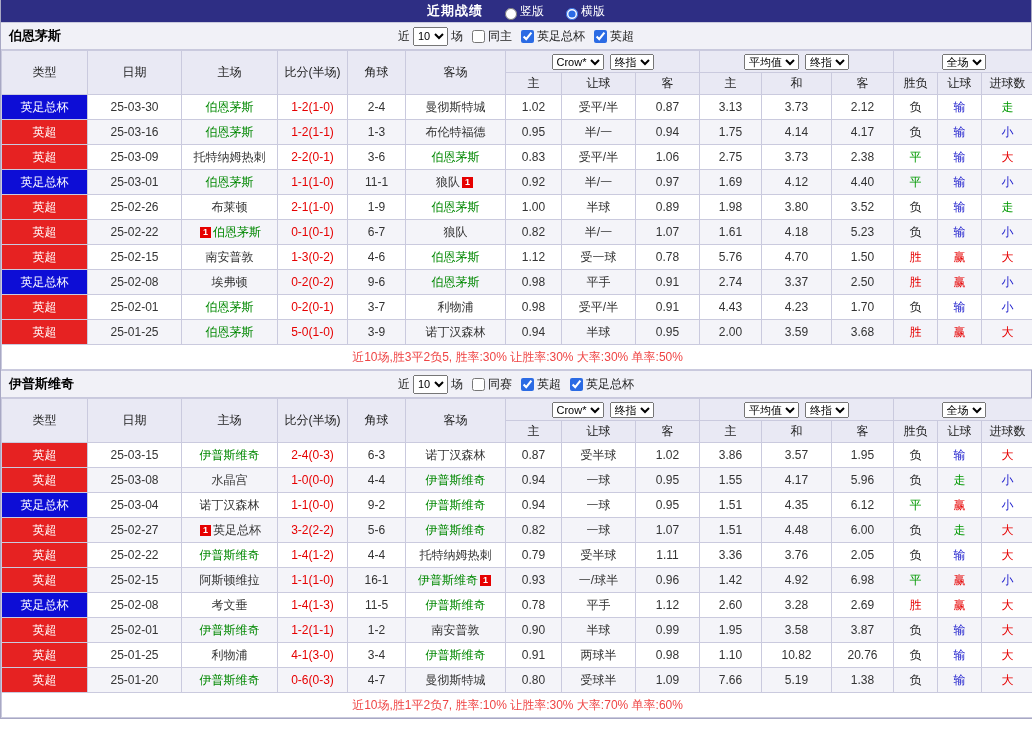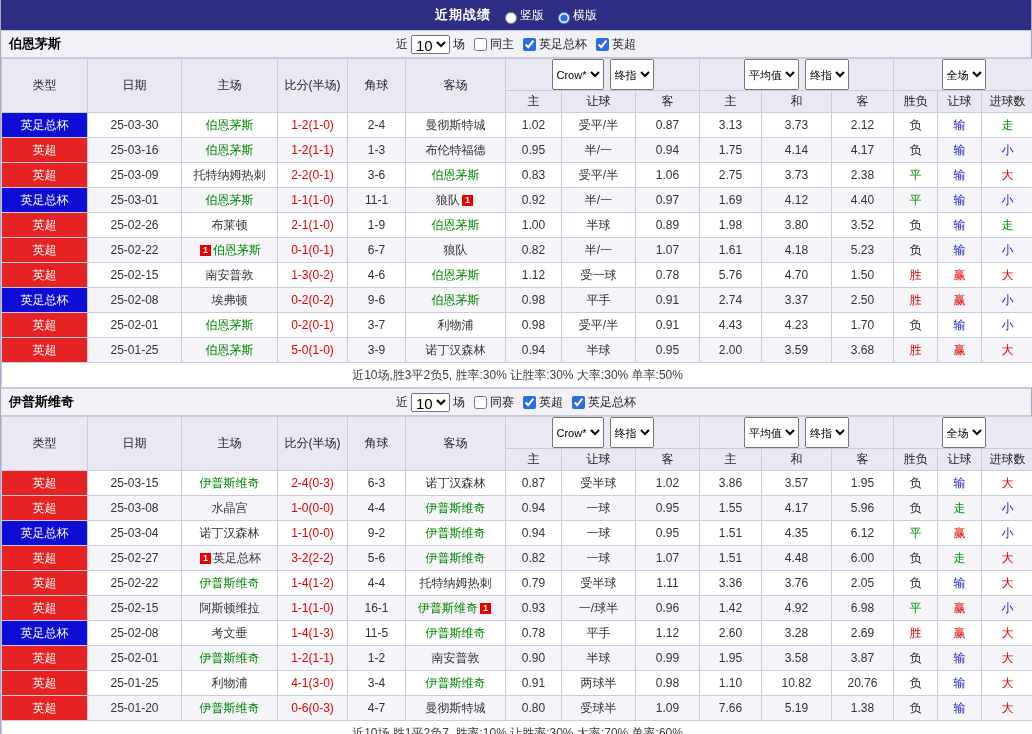--- a/index.html
+++ b/index.html
@@ -1,40 +1,40 @@
 <!DOCTYPE html>
 <html><head>
 <meta charset="utf-8">
 <style>
   *{box-sizing:border-box;margin:0;padding:0}
   body{width:1032px;background:#fff;font-family:"Liberation Sans","DejaVu Sans",sans-serif;font-size:12px;color:#333}
   .page{width:1032px;border:1px solid #a8a8c4;border-top:none;background:#fff}
-  .topbar{height:30px;background:#2e2e84;display:flex;align-items:center;justify-content:center;gap:14px;color:#fff}
+  .topbar{height:22px;background:#2e2e84;display:flex;align-items:center;justify-content:center;gap:22px;color:#fff}
   .tb-title{font-weight:bold;font-size:13px;letter-spacing:1px}
   .tb-radio{display:flex;align-items:flex-end;gap:3px;cursor:pointer;color:#fff}
   .tb-radio input{width:12px;height:12px;accent-color:#2b6be4}
   .team-section + .team-section{}
   .section-bar{height:28px;background:#f1f1f7;border-top:1px solid #c9c9dd;border-bottom:1px solid #c9c9dd;display:flex;align-items:center;position:relative}
   .team-title{position:absolute;left:8px;font-weight:bold;font-size:13px;color:#000}
   .filters{margin:0 auto;display:flex;align-items:center;gap:3px;color:#222}
-  .filters select{font-size:15px;height:19px}
+  .filters select{font-size:11px;height:19px}
   .filters input[type=checkbox]{width:13px;height:13px;accent-color:#2b6be4;margin-left:6px}
   .match-table{width:100%;border-collapse:collapse;table-layout:fixed}
   .match-table th,.match-table td{border:1px solid #cacade;text-align:center;white-space:nowrap;overflow:hidden}
   .match-table thead th{background:#e9e9f4;font-weight:normal;height:22px;color:#222;font-size:12px}
-  .sel-th select{font-size:11px;height:31px;margin:0 3px}
+  .sel-th select{font-size:11px;height:16px;margin:0 3px}
   .match-table tbody td{height:25px;background:#fff}
   .match-table tbody tr:nth-child(even) td{background:#f4f4f9}
   .match-table td.comp-red{background:#e62222 !important;color:#fff}
   .match-table td.comp-blue{background:#0d0dd6 !important;color:#fff}
   .score{color:#e60000}
   .c-red{color:#e60000}.c-green{color:#009900}.c-blue{color:#1c1ccc}.c-dark{color:#222}
   .team-name.focus{color:#008800}
   .card-icon{display:inline-block;width:11px;height:11px;line-height:11px;background:#e60000;color:#fff;font-size:9px;font-weight:bold;margin:0 2px;vertical-align:1px;text-align:center}
-  .summary{color:#404040;height:25px;background:#fff !important;text-align:center}
+  .summary{color:#ef4444;height:25px;background:#fff !important;text-align:center}
 </style>
 </head>
 <body>
 
 <div class="page">
 
   <header class="topbar">
     <span class="tb-title">近期战绩</span>
     <label class="tb-radio">
       <input type="radio" name="layout-mode" style="">

